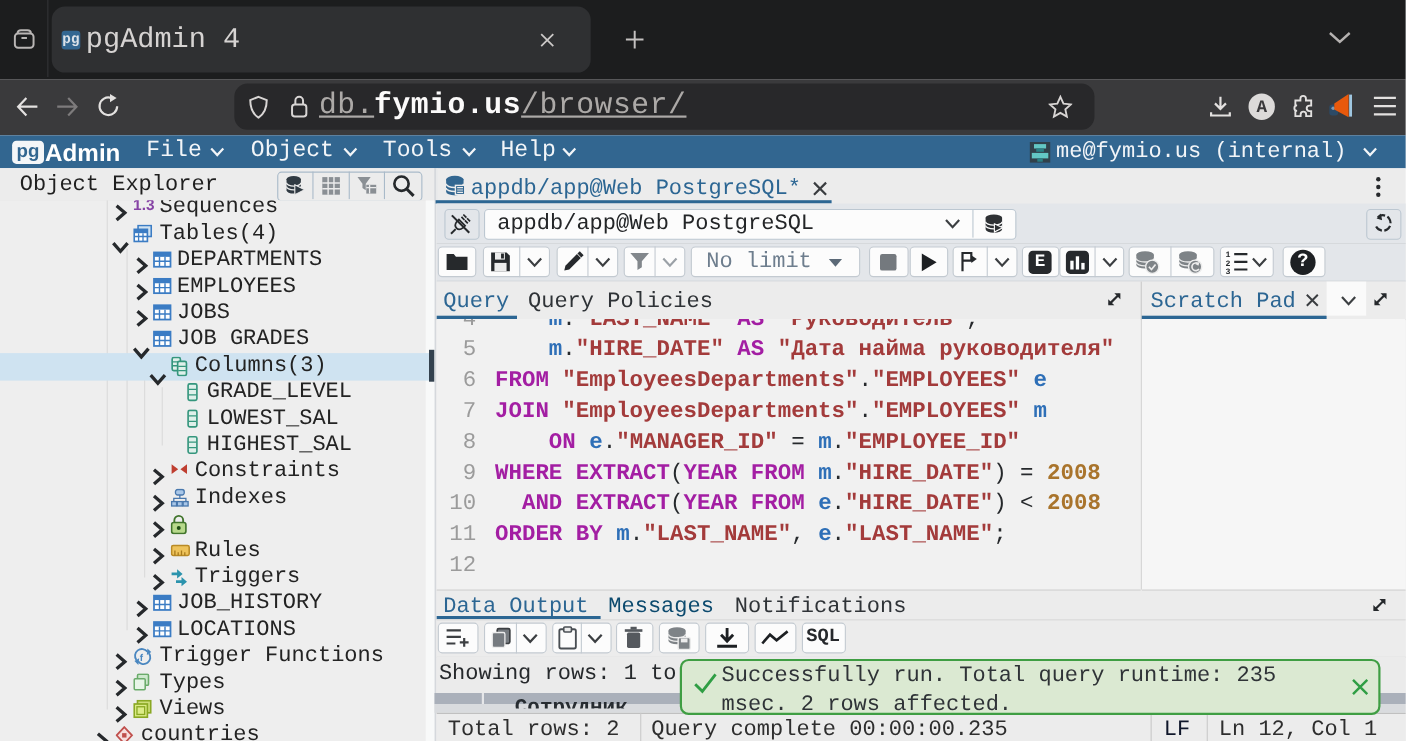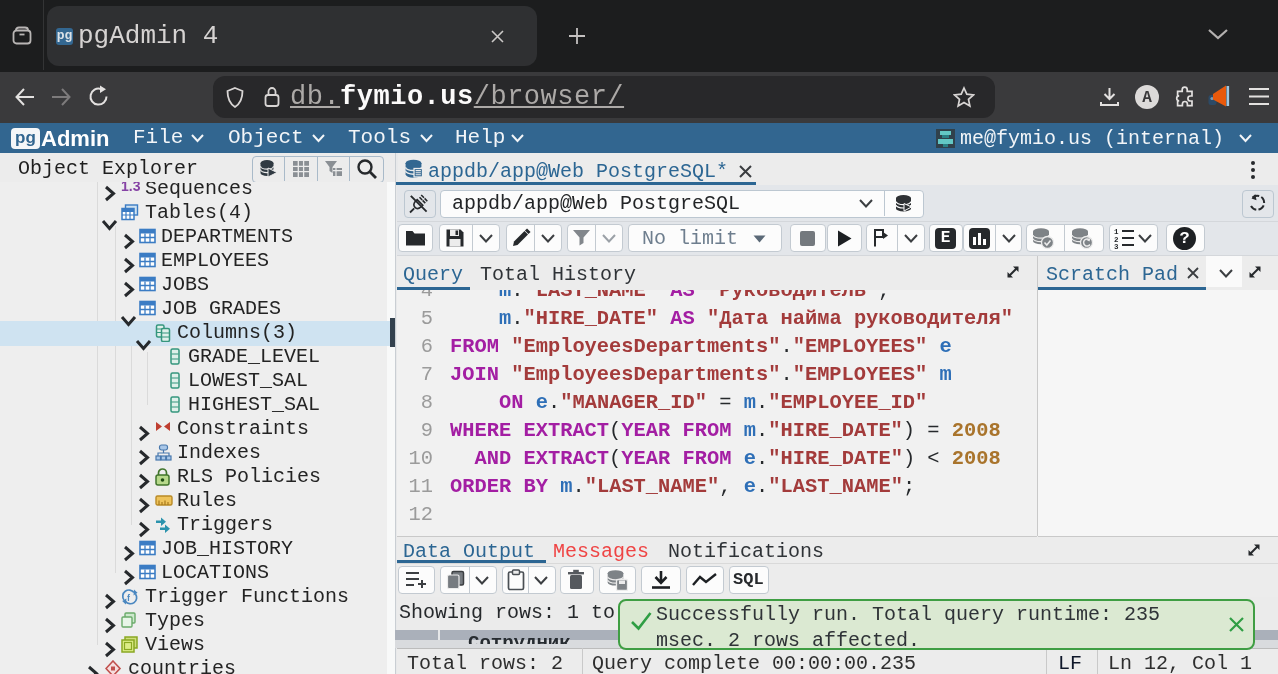--- a/index.html
+++ b/index.html
@@ -341,21 +341,20 @@
  <svg class="abs" style="left:155px;top:262px" width="18" height="18" viewBox="0 0 18 18">
       <use href="#sym-index"></use>
     </svg>
  <div class="treerow" style="left:177px;top:259px">Indexes</div>
  <svg class="abs" style="left:137px;top:291px" width="13" height="17" viewBox="0 0 13 17">
       <use href="#sym-chevr"></use>
     </svg>
  <svg class="abs" style="left:155px;top:286px" width="18" height="18" viewBox="0 0 18 18">
       <use href="#sym-rls"></use>
     </svg>
- <div class="treerow" style="left:177px;top:283px">RLS Policies</div>
  <svg class="abs" style="left:137px;top:315px" width="13" height="17" viewBox="0 0 13 17">
       <use href="#sym-chevr"></use>
     </svg>
  <svg class="abs" style="left:155px;top:310px" width="18" height="18" viewBox="0 0 18 18">
       <use href="#sym-rule"></use>
     </svg>
  <div class="treerow" style="left:177px;top:307px">Rules</div>
  <svg class="abs" style="left:137px;top:339px" width="13" height="17" viewBox="0 0 13 17">
       <use href="#sym-chevr"></use>
     </svg>
@@ -535,21 +534,21 @@
  <text x="0" y="22" font-size="7.5" font-weight="bold" fill="#26292c" font-family="Liberation Mono">3</text>
 </svg>
 <svg class="abs" style="left:1137px;top:233px" width="16" height="11" viewBox="0 0 16 11">
     <path d="M2 2 L8 8.5 L14 2" fill="none" stroke="#3c3f42" stroke-width="2"></path>
   </svg>
 <div class="abs btn" style="left:1166px;top:224px;width:39px;"></div>
 <div class="abs" style="left:1173px;top:227px;width:23px;height:23px;background:#1d2023;border-radius:12px;color:#fff;font-size:17px;font-weight:bold;text-align:center;line-height:23px;">?</div>
 
 <div class="abs" style="left:397px;top:256px;width:881px;height:34px;background:#ececec;border-bottom:1px solid #c6c6c6;"></div>
 <div class="abs" style="left:403px;top:263px;font-size:20px;color:#2c6693;">Query</div>
-<div class="abs" style="left:480px;top:263px;font-size:20px;color:#2f3337;">Total History</div>
+<div class="abs" style="left:480px;top:263px;font-size:20px;color:#2f3337;">Query Policies</div>
 <div class="abs" style="left:397px;top:287px;width:73px;height:3px;background:#2c6693;"></div>
 <svg class="abs" style="left:1004px;top:263px" width="18" height="18" viewBox="0 0 18 18">
     <use href="#sym-expand"></use>
   </svg>
 <div class="abs" style="left:1037px;top:256px;width:1px;height:280px;background:#c9c9c9;"></div>
 <div class="abs" style="left:1046px;top:263px;font-size:20px;color:#2c6693;">Scratch Pad</div>
 <svg class="abs" style="left:1186px;top:266px" width="14" height="14" viewBox="0 0 14 14">
     <path d="M2 2 L12 12 M12 2 L2 12" stroke="#3a3d40" stroke-width="1.8"></path>
   </svg>
 <div class="abs" style="left:1038px;top:287px;width:168px;height:3px;background:#2c6693;"></div>
@@ -578,21 +577,21 @@
 <span>    </span><span class="kw">ON</span><span> </span><span class="idt">e</span><span>.</span><span class="str">"MANAGER_ID"</span><span> = </span><span class="idt">m</span><span>.</span><span class="str">"EMPLOYEE_ID"</span>
 <span class="kw">WHERE</span><span> </span><span class="kw">EXTRACT</span><span>(</span><span class="kw">YEAR</span><span> </span><span class="kw">FROM</span><span> </span><span class="idt">m</span><span>.</span><span class="str">"HIRE_DATE"</span><span>) = </span><span class="num">2008</span>
 <span>  </span><span class="kw">AND</span><span> </span><span class="kw">EXTRACT</span><span>(</span><span class="kw">YEAR</span><span> </span><span class="kw">FROM</span><span> </span><span class="idt">e</span><span>.</span><span class="str">"HIRE_DATE"</span><span>) &lt; </span><span class="num">2008</span>
 <span class="kw">ORDER</span><span> </span><span class="kw">BY</span><span> </span><span class="idt">m</span><span>.</span><span class="str">"LAST_NAME"</span><span>, </span><span class="idt">e</span><span>.</span><span class="str">"LAST_NAME"</span><span>;</span></div>
 </div>
 
 <div class="abs" style="left:1038px;top:290px;width:240px;height:246px;background:#f6f6f6;border-bottom:1px solid #c9c9c9;"></div>
 
 <div class="abs" style="left:397px;top:537px;width:881px;height:26px;background:#ececec;"></div>
 <div class="abs" style="left:403px;top:540px;font-size:20px;color:#2c6693;">Data Output</div>
-<div class="abs" style="left:553px;top:540px;font-size:20px;color:#ef4444;">Messages</div>
+<div class="abs" style="left:553px;top:540px;font-size:20px;color:#0c4a6e;">Messages</div>
 <div class="abs" style="left:668px;top:540px;font-size:20px;color:#2f3337;">Notifications</div>
 <div class="abs" style="left:397px;top:560px;width:149px;height:3px;background:#2c6693;"></div>
 <svg class="abs" style="left:1245px;top:541px" width="18" height="18" viewBox="0 0 18 18">
     <use href="#sym-expand"></use>
   </svg>
 
 <div class="abs" style="left:397px;top:563px;width:881px;height:33px;background:#ececec;border-top:1px solid #d9d9d9;border-bottom:1px solid #d9d9d9;"></div>
 <div class="abs btn" style="left:398px;top:566px;width:37px;"></div>
 <svg class="abs" style="left:405px;top:571px" width="23" height="18" viewBox="0 0 23 18">
  <path d="M1 2 L14 2 M1 8 L14 8 M1 14 L9 14" stroke="#3c3f42" stroke-width="2"></path>

